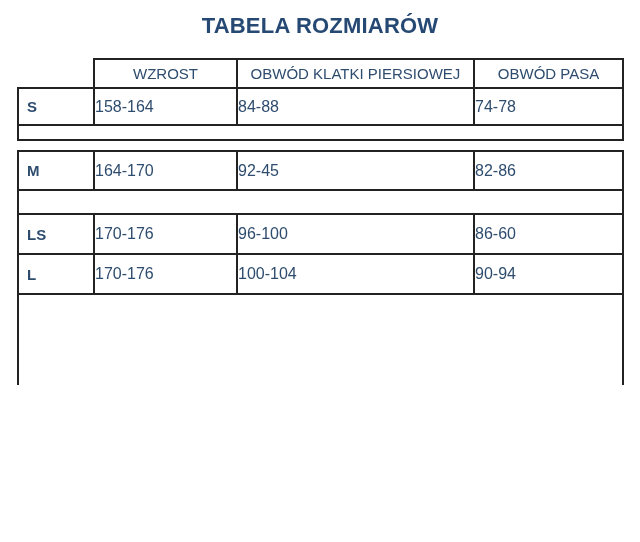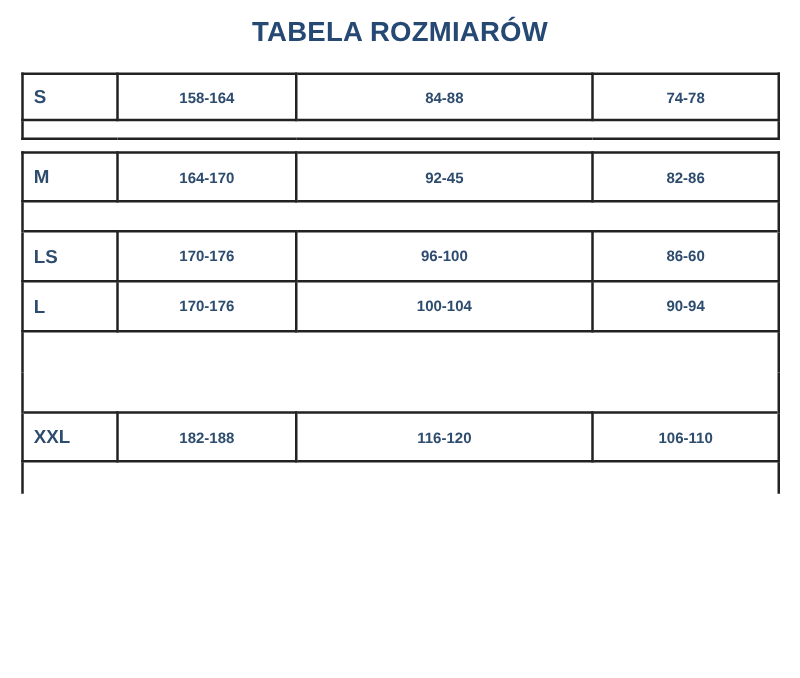--- a/index.html
+++ b/index.html
@@ -49,24 +49,23 @@
     border: 2px solid var(--border);
     font-weight: normal;
     font-size: 15px;
     color: var(--text);
     text-align: center;
   }
   .header-row .corner { border: none; }
 
   .data-row td {
     border: 2px solid var(--border);
-    font-size: 12px;
+    font-size: 16px;
     color: var(--text);
-    text-align: center;
-    font-weight: bold;
+    text-align: left;
   }
   .data-row th.size {
     border: 2px solid var(--border);
     font-size: 15px;
     font-weight: bold;
     color: var(--text);
     text-align: left;
     padding-left: 8px;
   }
 
@@ -98,20 +97,26 @@
 
   <table class="size-table">
     <colgroup>
       <col class="c0">
         <col class="c1">
         <col class="c2">
         <col class="c3">
     </colgroup>
 
     <tbody>
+        <tr class="header-row h29">
+      <th class="corner"></th>
+      <th>WZROST</th>
+      <th>OBWÓD KLATKI PIERSIOWEJ</th>
+      <th>OBWÓD PASA</th>
+    </tr>
 
     <tr class="data-row h37">
       <th class="size">S</th>
       <td>158-164</td>
       <td>84-88</td>
       <td>74-78</td>
     </tr>
 
     <tr class="spacer closed h15">
           <td colspan="4"></td>
@@ -148,26 +153,20 @@
     <tr class="spacer h33">
           <td colspan="4"></td>
         </tr>
 
 
 
     <tr class="spacer h32">
           <td colspan="4"></td>
         </tr>
 
-    <tr class="data-row h39">
-      <th class="size">XXL</th>
-      <td>182-188</td>
-      <td>116-120</td>
-      <td>106-110</td>
-    </tr>
 
     <tr class="spacer h26">
           <td colspan="4"></td>
         </tr>
 
 
   </tbody>
     </table>
 </div>
 

